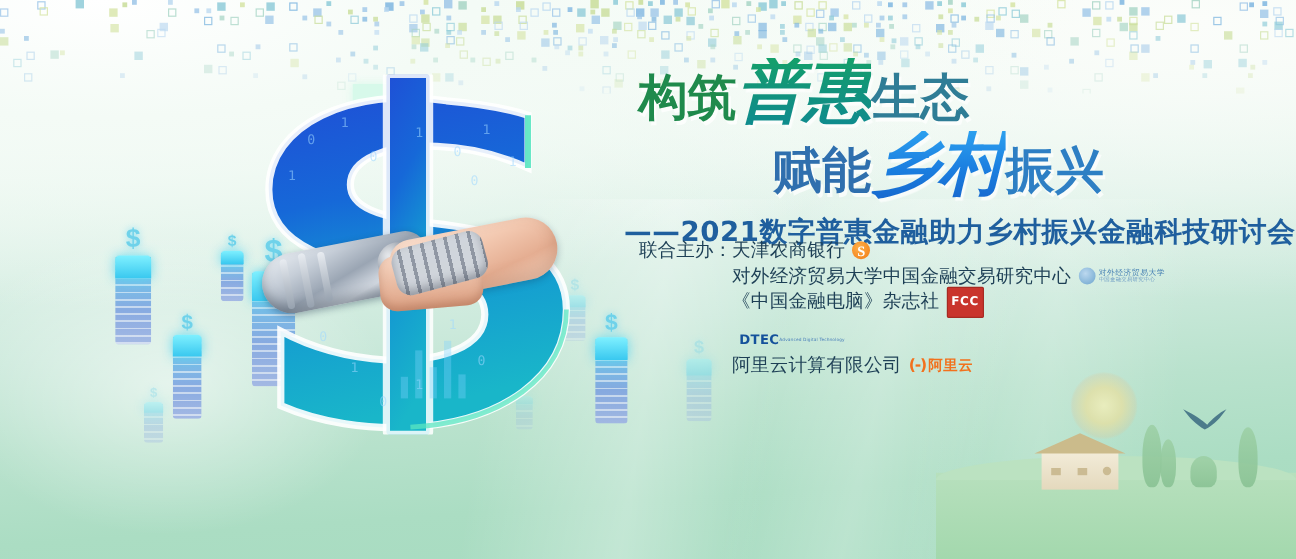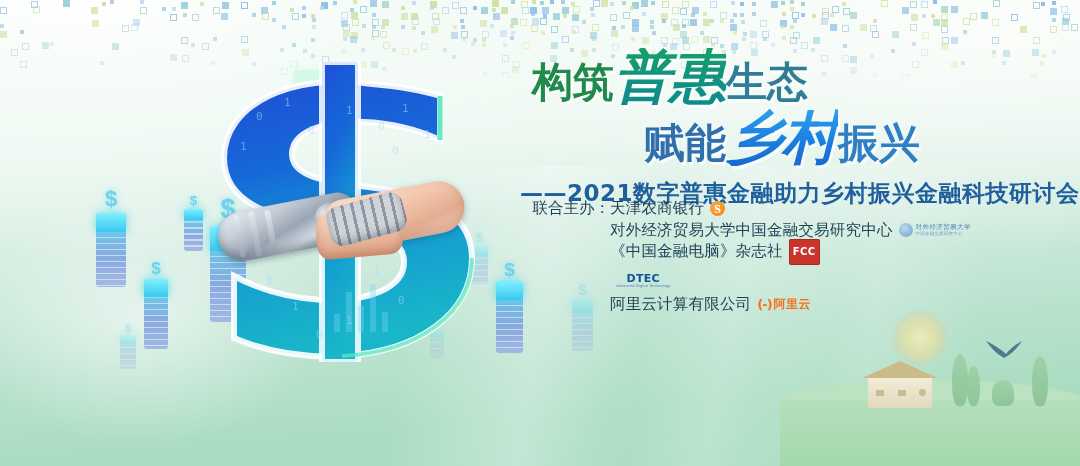--- a/index.html
+++ b/index.html
@@ -165,21 +165,21 @@
   .lg-uibe .n2{font-size:4.5px;color:#6f9ec5;margin-top:1.5px;letter-spacing:.2px;}
   .lg-fcc{background:#c9342c;color:#fff;font-weight:bold;font-size:10px;
     padding:1.5px 3px;border-radius:1.5px;letter-spacing:.5px;
     border:1px solid #a72a22;font-family:"DejaVu Sans",sans-serif;}
   .lg-cet{display:inline-flex;align-items:center;}
   .lg-cet .mk{width:13px;height:13px;border-radius:2px;background:#1464b4;color:#fff;
     font-size:9px;font-weight:bold;display:flex;align-items:center;justify-content:center;margin-right:2px;}
   .lg-cet .tt{display:flex;flex-direction:column;line-height:1;}
   .lg-cet .a{font-size:7px;color:#0f5fae;font-weight:bold;}
   .lg-cet .b{font-size:4.5px;color:#3d8ad0;margin-top:1px;}
-  .lg-dtec{display:inline-flex;flex-direction:column;line-height:1;}
+  .lg-dtec{display:inline-flex;flex-direction:row;line-height:1;}
   .lg-dtec .a{font-size:11px;font-weight:bold;color:#14519b;letter-spacing:.3px;}
   .lg-dtec .b{font-size:3.6px;color:#4a7fba;margin-top:1px;letter-spacing:.1px;}
   .lg-dcits{display:inline-flex;align-items:center;}
   .lg-dcits .sw{width:14px;height:11px;border-radius:50% 20% 50% 20%;
     background:linear-gradient(120deg,#e0352c,#b32019);margin-right:2px;}
   .lg-dcits .tt{display:flex;flex-direction:column;line-height:1;}
   .lg-dcits .a{font-size:8.5px;font-weight:bold;color:#c0281f;letter-spacing:.3px;}
   .lg-dcits .b{font-size:4.2px;color:#d6584f;margin-top:1px;}
   .lg-ali{display:inline-flex;align-items:center;color:#f2711d;font-weight:bold;}
   .lg-ali .br{font-size:13px;letter-spacing:-1px;margin-right:2px;}

